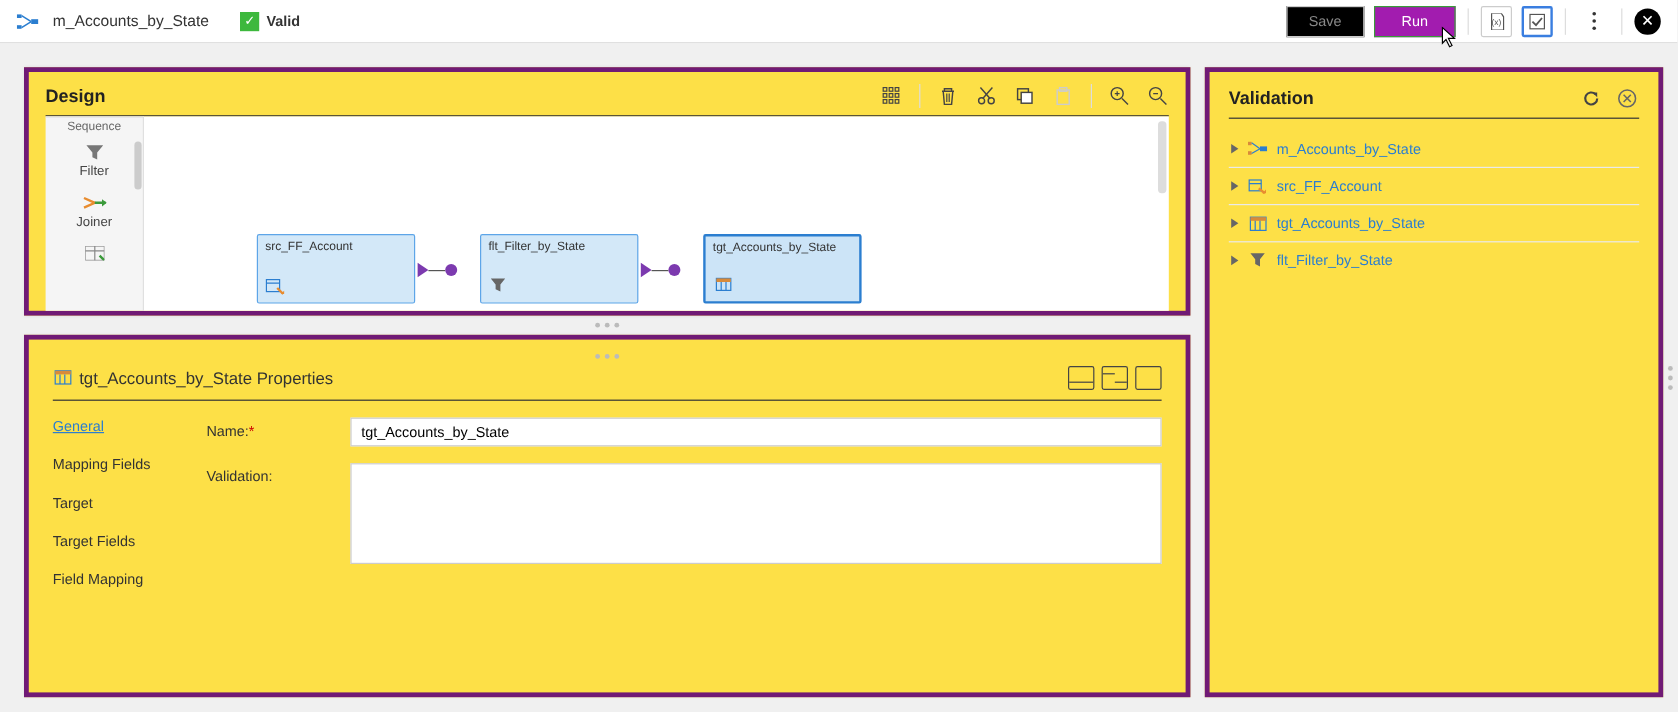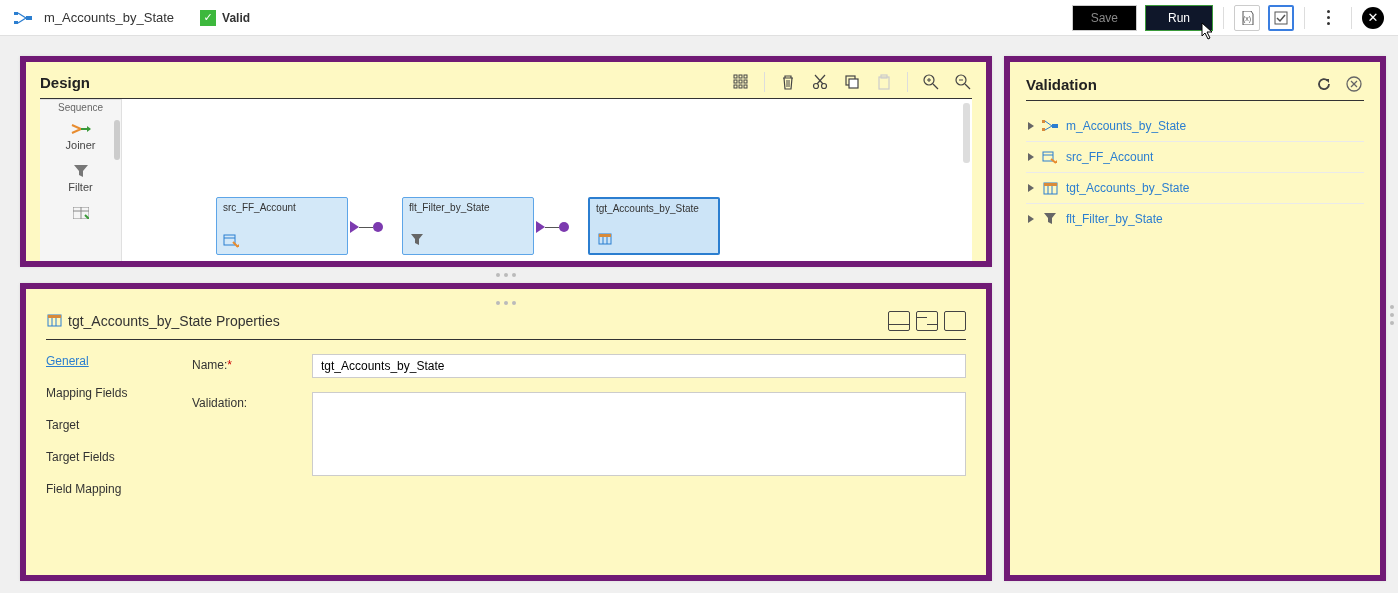--- a/index.html
+++ b/index.html
@@ -60,21 +60,21 @@
 .btn-save {
   border: 1px solid #ccc;
   background: #000000;
   padding: 5px 18px;
   color: #888;
   font-size: 12px;
   cursor: default;
 }
 .btn-run {
   border: 1px solid #3a9a3a;
-  background: #0f172a;
+  background: #a21caf;
   padding: 5px 22px;
   color: #fff;
   font-size: 12px;
   cursor: pointer;
   position: relative;
 }
 .vsep { width: 1px; height: 22px; background: #ddd; margin: 0 2px; }
 .hdr-iconbtn {
   width: 26px; height: 26px;
   border: 1px solid #ccc;
@@ -124,22 +124,22 @@
 .left-col {
   flex: 1;
   display: flex;
   flex-direction: column;
   gap: 4px;
 }
 .right-col {
   width: 382px;
 }
 .panel {
-  background: #fef9c3;
-  border: 6px solid #701a75;
+  background: #fde047;
+  border: 4px solid #701a75;
   box-shadow: 0 0 3px rgba(0,0,0,0.08);
 }
 
 
 .design-panel { padding: 10px 14px 0 14px; }
 .design-header {
   display: flex;
   align-items: center;
   border-bottom: 1px solid #333;
   padding-bottom: 6px;
@@ -276,21 +276,21 @@
 .layout-toggles { margin-left: auto; display: flex; gap: 6px; }
 .layout-btn {
   width: 22px; height: 20px;
   border: 1.5px solid #444;
   border-radius: 2px;
   display: flex;
   cursor: pointer;
 }
 .layout-btn .bot { margin-top: auto; border-top: 1.5px solid #444; width: 100%; height: 6px; }
 .layout-btn .top { border-bottom: 1.5px solid #444; width: 100%; height: 6px; }
-.props-body { display: flex; gap: 36px; padding-top: 14px; }
+.props-body { display: flex; gap: 18px; padding-top: 14px; }
 .props-tabs { width: 110px; display: flex; flex-direction: column; gap: 18px; font-size: 12px; }
 .props-tab { color: #333; cursor: pointer; }
 .props-tab.active { color: #2b7ed0; text-decoration: underline; font-weight: 500; }
 .props-form { flex: 1; }
 .form-row { display: flex; margin-bottom: 14px; }
 .form-label { width: 120px; font-size: 12px; color: #333; padding-top: 4px; }
 .form-label .req { color: #c00; }
 .form-input {
   flex: 1;
   border: 1px solid #ccc;
@@ -448,35 +448,35 @@
                 <line x1="4" y1="6" x2="8" y2="6" stroke="#444"></line>
               </svg>
           </span>
         </div>
       </div>
       <div class="design-body">
         <div class="palette">
           <div class="palette-head">Sequence</div>
           <div class="palette-item">
             <span class="picon">
+              <svg width="16" height="16" viewBox="0 0 16 16">
+                  <path d="M1 2 h14 l-5 6 v6 l-4 -2 v-4 Z" fill="#777"></path>
+                </svg>
+            </span>
+            <span>Filter</span>
+          </div>
+          <div class="palette-item">
+            <span class="picon">
               <svg width="20" height="14" viewBox="0 0 20 14">
                   <path d="M1 3 L10 7 L1 11" fill="none" stroke="#e88c2f" stroke-width="2"></path>
                   <path d="M10 7 L19 7" fill="none" stroke="#3a9a3a" stroke-width="2"></path>
                   <polygon points="16,4 20,7 16,10" fill="#3a9a3a"></polygon>
                 </svg>
             </span>
             <span>Joiner</span>
-          </div>
-          <div class="palette-item">
-            <span class="picon">
-              <svg width="16" height="16" viewBox="0 0 16 16">
-                  <path d="M1 2 h14 l-5 6 v6 l-4 -2 v-4 Z" fill="#777"></path>
-                </svg>
-            </span>
-            <span>Filter</span>
           </div>
           <div class="palette-item">
             <span class="picon">
               <svg width="16" height="12" viewBox="0 0 16 12">
                   <rect x="0" y="0" width="16" height="12" fill="none" stroke="#888"></rect>
                   <line x1="0" y1="4" x2="16" y2="4" stroke="#888"></line>
                   <line x1="8" y1="0" x2="8" y2="12" stroke="#888"></line>
                   <path d="M12 8 L16 12" stroke="#3a9a3a" stroke-width="2"></path>
                 </svg>
             </span>

